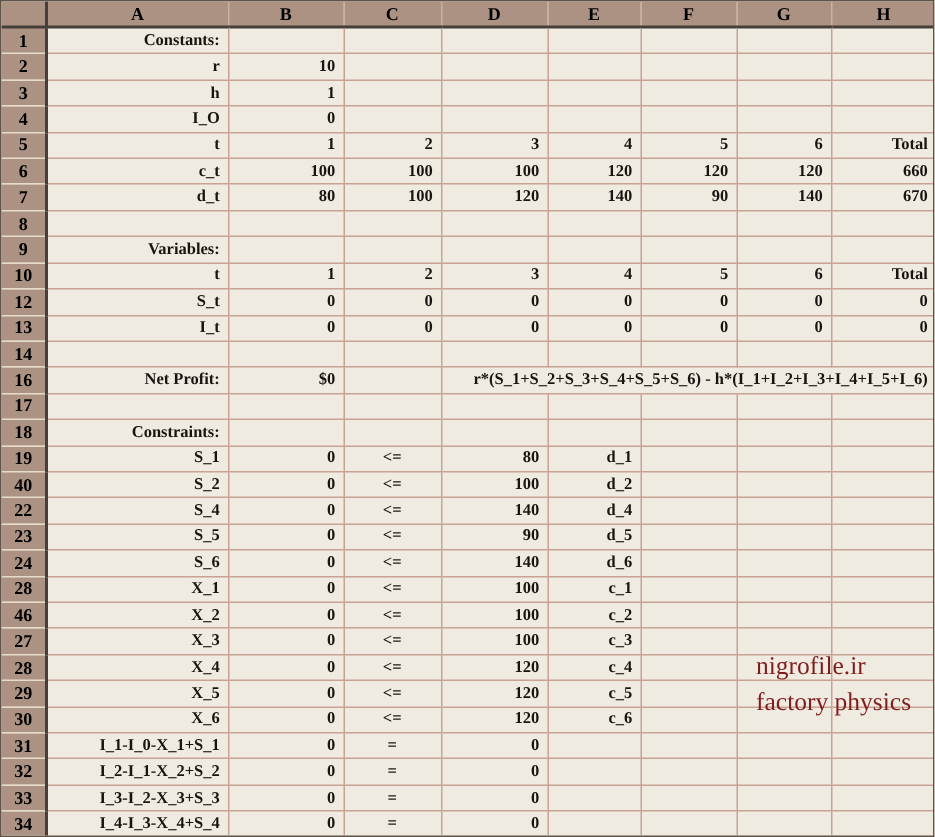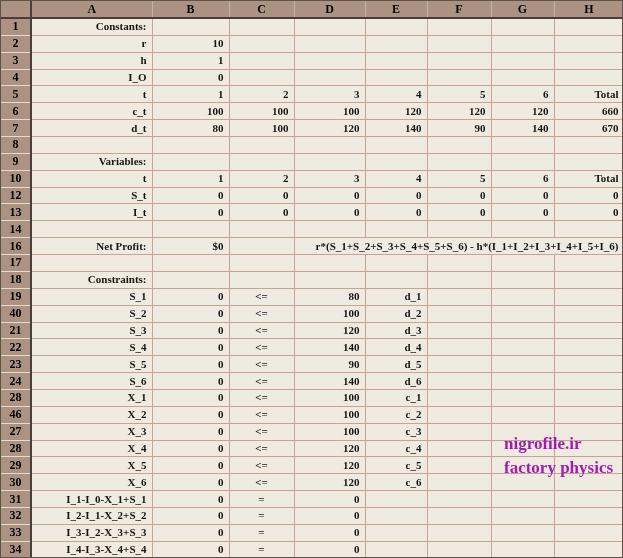--- a/index.html
+++ b/index.html
@@ -51,23 +51,23 @@
     border-bottom:1px solid #c8a292;
     line-height:13px;
   }
   td.al{text-align:right;}
   td.ar{text-align:right;}
   td.ac{text-align:center;}
   #watermark{
     position:absolute;
     left:503px;top:431px;
     font-family:"Liberation Serif", serif;
-    font-weight:bold;
+    font-weight:normal;
     font-size:17px;
-    color:#a21caf;
+    color:#7f1d1d;
     line-height:24px;
     white-space:nowrap;
     pointer-events:none;
   }
 </style>
 </head>
 <body>
 
 <div id="sheet">
   <table>
@@ -284,31 +284,20 @@
           <td class="al">S_2</td>
           <td class="ar">0</td>
           <td class="ac">&lt;=</td>
           <td class="ar">100</td>
           <td class="al">d_2</td>
           <td></td>
           <td></td>
           <td></td>
         </tr>
         <tr>
-          <th class="rownum">21</th>
-          <td class="al">S_3</td>
-          <td class="ar">0</td>
-          <td class="ac">&lt;=</td>
-          <td class="ar">120</td>
-          <td class="al">d_3</td>
-          <td></td>
-          <td></td>
-          <td></td>
-        </tr>
-        <tr>
           <th class="rownum">22</th>
           <td class="al">S_4</td>
           <td class="ar">0</td>
           <td class="ac">&lt;=</td>
           <td class="ar">140</td>
           <td class="al">d_4</td>
           <td></td>
           <td></td>
           <td></td>
         </tr>

